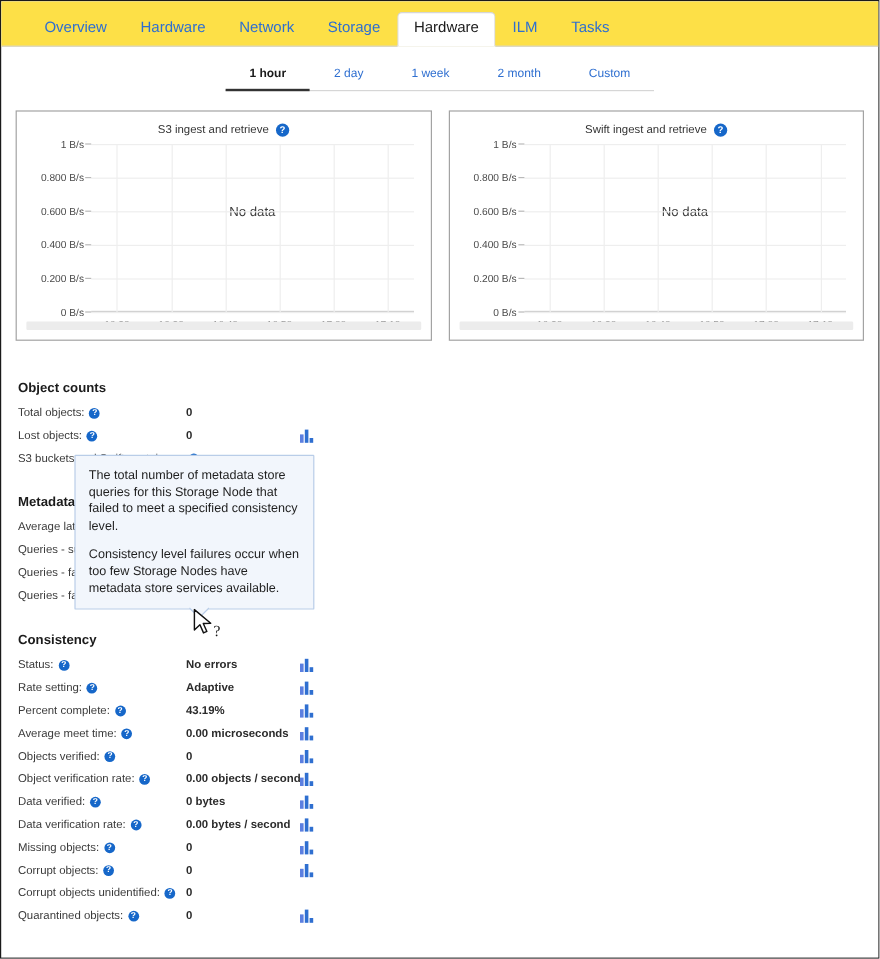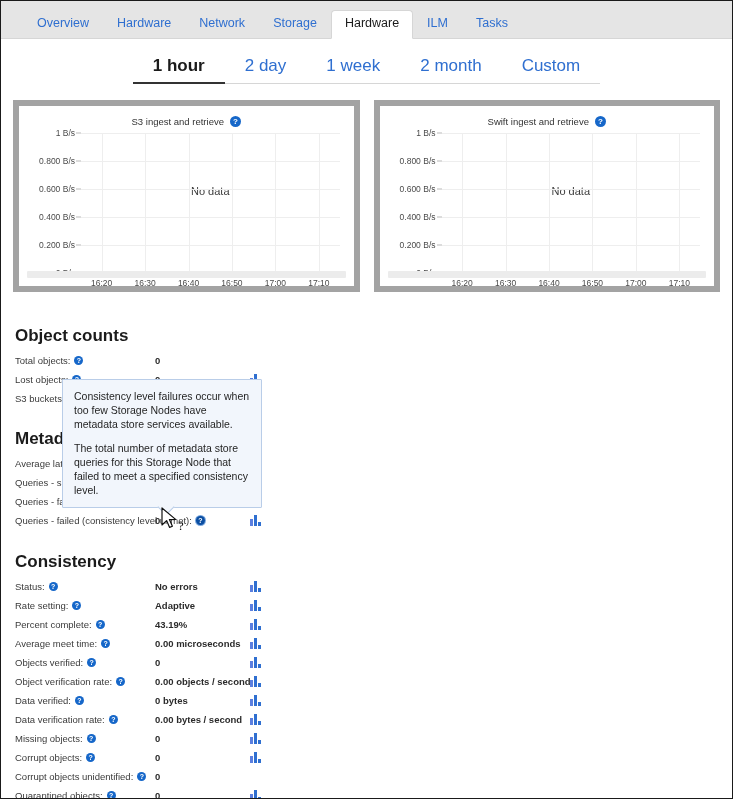--- a/index.html
+++ b/index.html
@@ -19,21 +19,21 @@
     border: 1px solid #1a1a1a;
     background: #ffffff;
     overflow: hidden;
   }
 
   
   .tabbar {
     position: relative;
     height: 38px;
     border-bottom: 1px solid #d6d6d6;
-    background: #e5e5e5;
+    background: #fde047;
     padding-left: 22px;
     box-sizing: border-box;
   }
   .tabbar-inner {
     display: flex;
     align-items: flex-end;
     height: 100%;
   }
   .tab {
     font-size: 12.5px;
@@ -61,21 +61,21 @@
   .timerange-wrap {
     margin-top: 14px;
     display: flex;
     justify-content: center;
   }
   .timerange {
     display: flex;
     border-bottom: 1px solid #d6d6d6;
   }
   .trange-item {
-    font-size: 17px;
+    font-size: 10px;
     color: #2f6fd0;
     padding: 3px 20px 6px 20px;
     cursor: pointer;
     white-space: nowrap;
     line-height: 1.2;
     border-bottom: 2px solid transparent;
     margin-bottom: -1px;
     text-align: center;
   }
   .trange-item.active {
@@ -85,21 +85,21 @@
   }
 
   
   .charts-row {
     display: flex;
     gap: 14px;
     padding: 16px 12px 0 12px;
   }
   .chart-card {
     flex: 1 1 0;
-    border: 6px solid #a3a3a3;
+    border: 1px solid #a3a3a3;
     background: #ffffff;
     box-sizing: border-box;
     padding: 8px 6px 4px 6px;
     position: relative;
     height: 192px;
   }
   .chart-title {
     text-align: center;
     font-size: 9.5px;
     color: #333333;
@@ -177,21 +177,21 @@
     background: #ececec;
     border-radius: 1px;
     cursor: pointer;
   }
 
   
   .section {
     padding: 0 14px;
   }
   .section-title {
-    font-size: 17px;
+    font-size: 11px;
     font-weight: bold;
     color: #1b1b1b;
     margin: 0;
     padding: 0;
   }
   .kv-row {
     display: flex;
     align-items: flex-start;
     height: 19px;
     font-size: 9.5px;
@@ -660,22 +660,22 @@
               <i class="b1"></i>
               <i class="b2"></i>
               <i class="b3"></i>
             </span>
           </div>
         </div>
       </div>
   </div>
 
   <div class="tooltip">
+    <p>The total number of metadata store queries for this Storage Node that failed to meet a specified consistency level.</p>
     <p>Consistency level failures occur when too few Storage Nodes have metadata store services available.</p>
-    <p>The total number of metadata store queries for this Storage Node that failed to meet a specified consistency level.</p>
     <div class="tooltip-arrow"></div>
   </div>
 
   <div class="cursor">
     <svg width="34" height="28" viewBox="0 0 34 28" xmlns="http://www.w3.org/2000/svg">
       <path d="M2,1 L2,18 L6.6,13.6 L9.6,20.4 L12.4,19.2 L9.4,12.6 L15.6,12.4 Z" fill="#ffffff" stroke="#111111" stroke-width="1.2" stroke-linejoin="round"></path>
       <text x="18" y="23" font-family="'Liberation Serif', serif" font-size="13" fill="#111111">?</text>
     </svg>
   </div>
 

